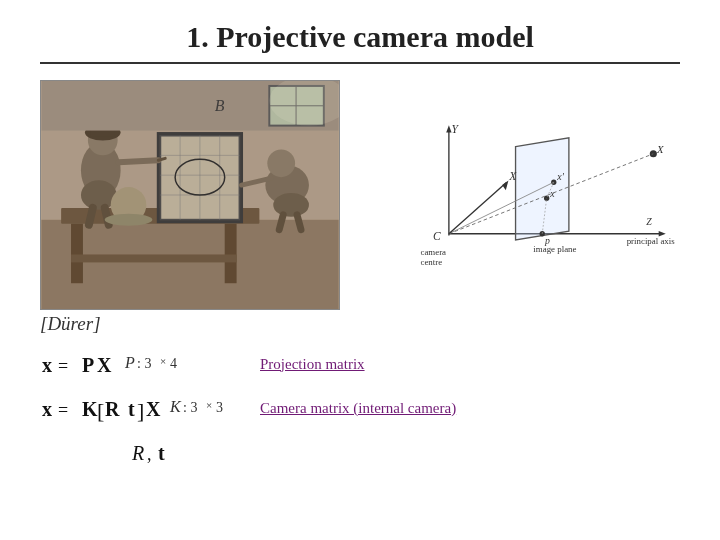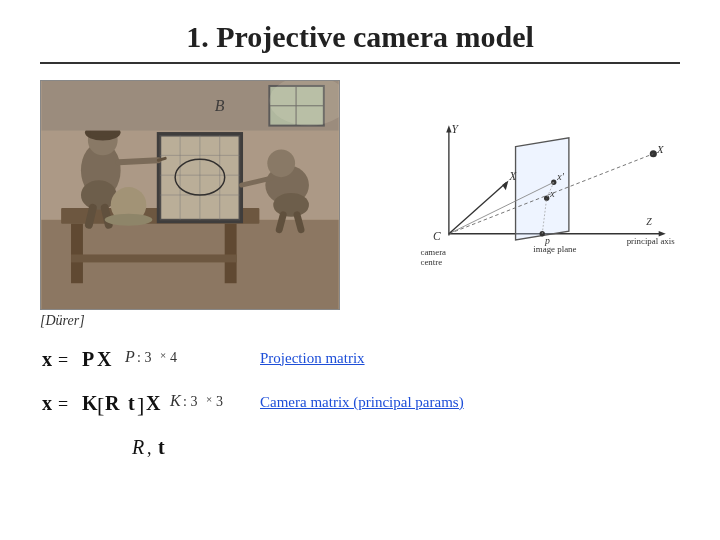--- a/index.html
+++ b/index.html
@@ -59,21 +59,21 @@
       height: 240px;
       position: relative;
     }
 
     .right-diagram svg {
       width: 100%;
       height: 100%;
     }
 
     .durer-label {
-      font-size: 14px;
+      font-size: 19px;
       color: #333;
       margin-top: 3px;
       font-style: italic;
     }
 
     .equations-area {
       display: flex;
       flex-direction: column;
       gap: 6px;
       margin-top: 8px;
@@ -88,21 +88,21 @@
 
     .eq-image {
       width: 200px;
       display: flex;
       align-items: center;
       justify-content: flex-start;
     }
 
     .eq-label {
       font-size: 15px;
-      color: #1d4ed8;
+      color: #701a75;
       text-decoration: underline;
       cursor: default;
     }
 
     .eq-svg {
       height: 38px;
     }
 
     .eq-row3 {
       display: flex;
@@ -278,21 +278,21 @@
           <text x="88" y="26" font-size="20" font-family="serif" font-weight="bold" fill="#111">t</text>
           <text x="97" y="28" font-size="22" font-family="serif" fill="#111">]</text>
           <text x="106" y="26" font-size="20" font-family="serif" font-weight="bold" fill="#111">X</text>
 
           <text x="130" y="22" font-size="16" font-family="serif" font-style="italic" fill="#333">K</text>
           <text x="143" y="22" font-size="14" font-family="serif" fill="#333"> : 3</text>
           <text x="166" y="19" font-size="11" font-family="serif" fill="#333">×</text>
           <text x="176" y="22" font-size="14" font-family="serif" fill="#333">3</text>
         </svg>
       </div>
-      <span class="eq-label">Camera matrix (principal params)</span>
+      <span class="eq-label">Camera matrix (internal camera)</span>
     </div>
 
     <div class="eq-row3">
       <div class="eq-image">
         <svg width="60" height="36" viewBox="0 0 60 36" xmlns="http://www.w3.org/2000/svg" class="eq-svg">
           <text x="2" y="26" font-size="20" font-family="serif" font-style="italic" fill="#111">R</text>
           <text x="17" y="26" font-size="18" font-family="serif" fill="#111">, </text>
           <text x="28" y="26" font-size="20" font-family="serif" font-weight="bold" fill="#111">t</text>
         </svg>
       </div>

